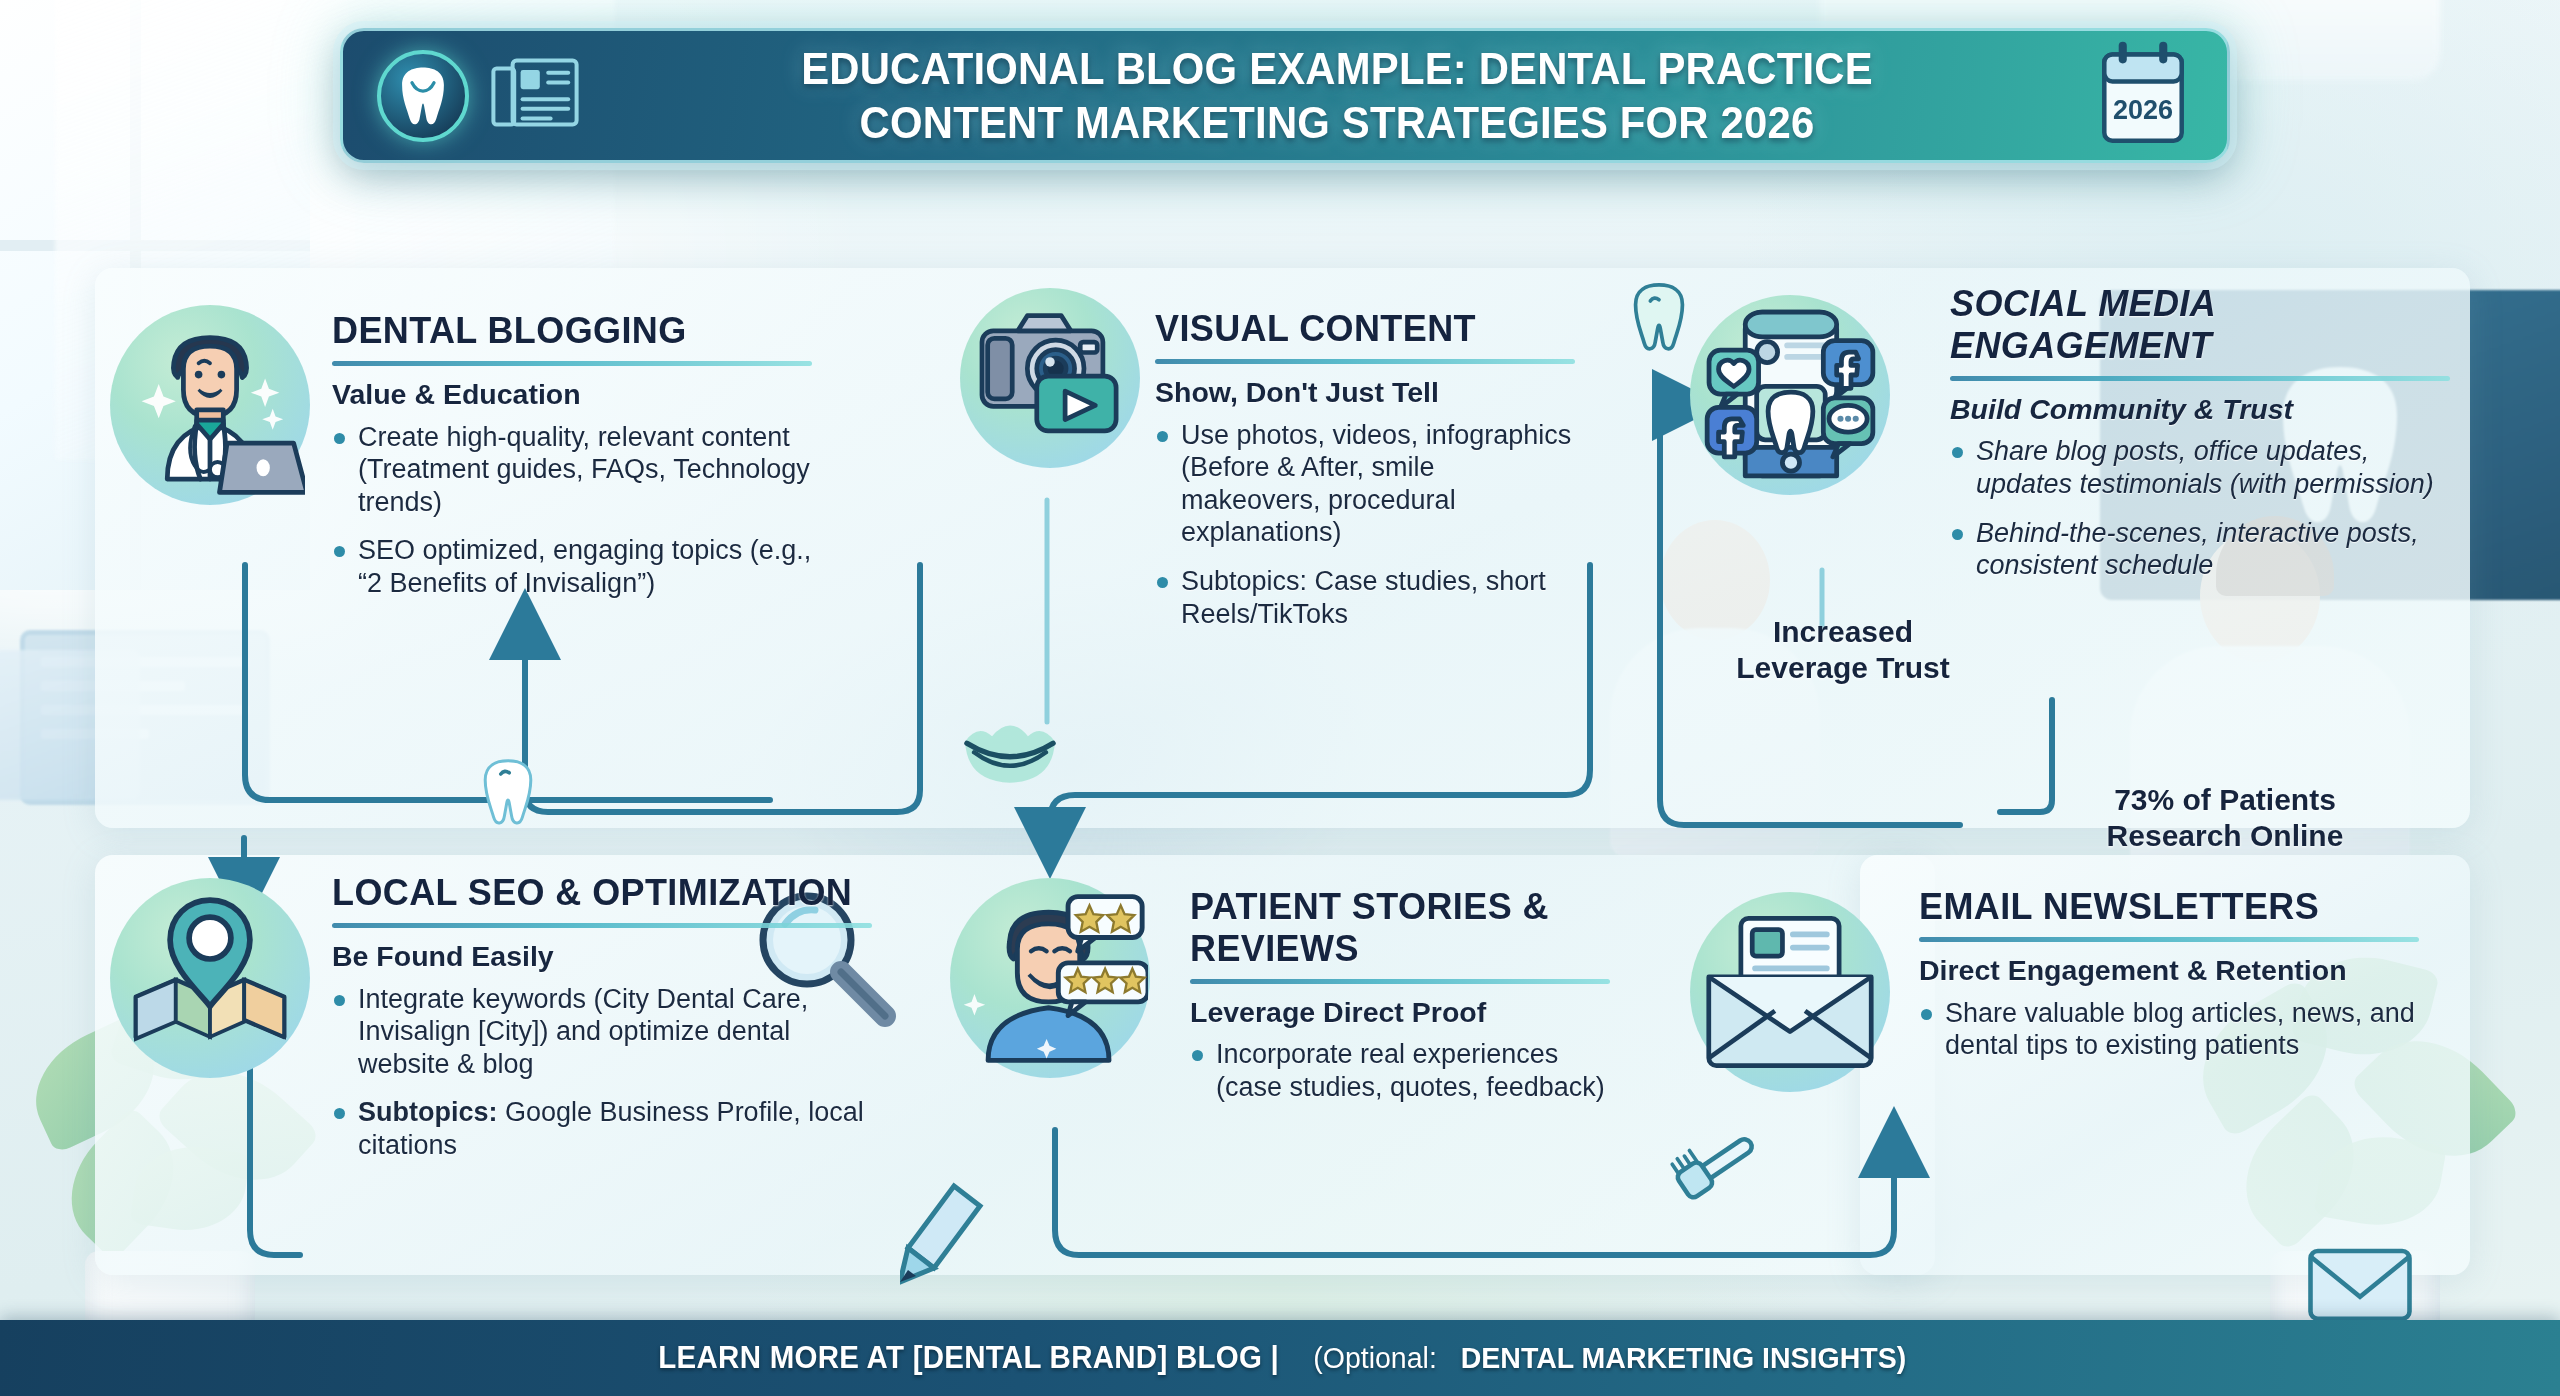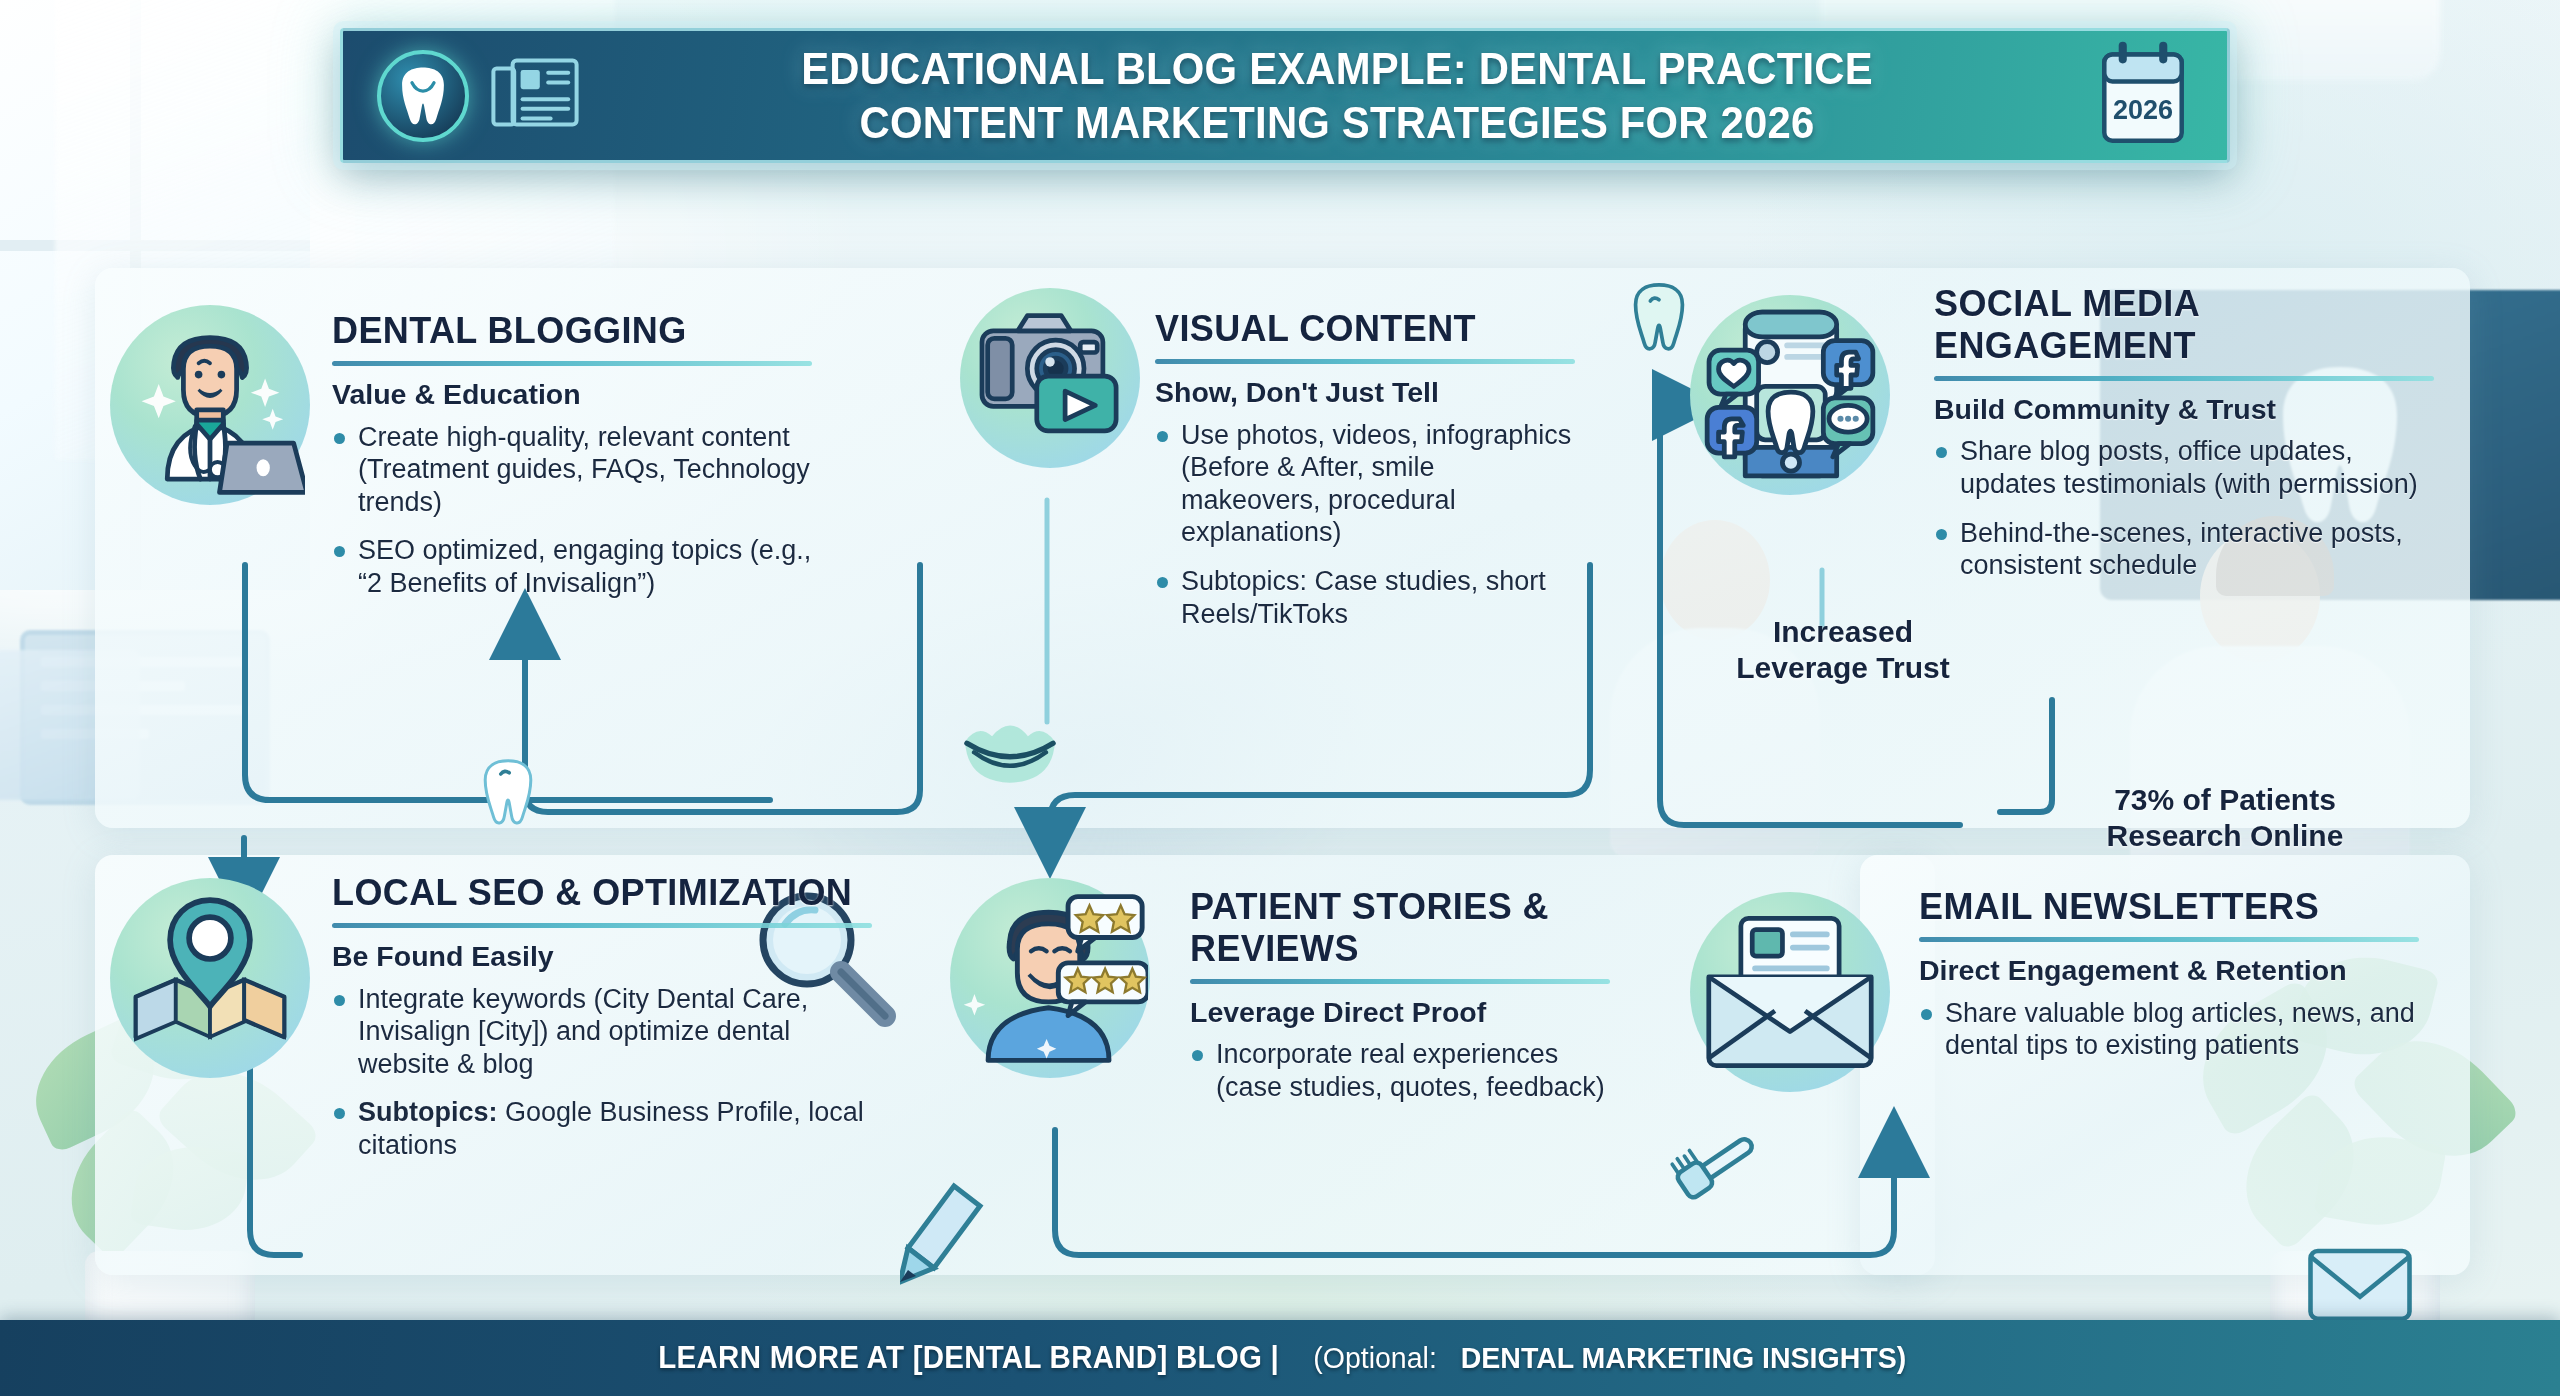--- a/index.html
+++ b/index.html
@@ -98,21 +98,21 @@
   }
   .blobbody{
     position:absolute; border-radius: 90px 90px 18px 18px;
     opacity:.9; filter: blur(.8px);
   }
 
   
   #header {
     position:absolute; left:340px; top:28px; width:1890px; height:135px; z-index:6;
     background: linear-gradient(100deg,#1c4c6e 0%, #216682 32%, #2b8b97 66%, #38b7a6 100%);
-    border-radius: 4px;
+    border-radius: 24px;
     border: 3px solid rgba(168,228,235,.85);
     box-shadow: 0 0 0 7px rgba(207,240,246,.45), 0 12px 38px rgba(25,70,95,.35),
                 0 0 60px 10px rgba(120,225,215,.28);
     display:flex; align-items:center; padding: 0 34px;
   }
   .hdr-badge{
     width:92px;height:92px;border-radius:50%;flex:0 0 auto;
     background: radial-gradient(circle at 34% 30%, #2f8fb0, #17405c 78%);
     border:4px solid #5fd8cf;
     display:flex;align-items:center;justify-content:center;
@@ -190,21 +190,21 @@
   #card-blogging  { left:110px;  top:295px; width:700px; }
   #card-blogging  .ic { left:0; top:10px; }
   #card-blogging  .txt{ left:222px; top:15px; width:480px; }
 
   #card-visual    { left:960px;  top:288px; width:620px; }
   #card-visual    .ic { left:0; top:0; width:180px;height:180px;}
   #card-visual    .txt{ left:195px; top:20px; width:420px; }
 
   #card-social    { left:1690px; top:275px; width:780px; }
   #card-social    .ic { left:0; top:20px; }
-  #card-social    .txt{ left:244px; top:8px; width:500px; }
+  #card-social    .txt{ left:260px; top:8px; width:500px;font-style:italic; }
 
   #card-seo       { left:110px;  top:858px; width:760px; }
   #card-seo       .ic { left:0; top:20px; }
   #card-seo       .txt{ left:222px; top:14px; width:540px; }
 
   #card-stories   { left:950px;  top:868px; width:650px; }
   #card-stories   .ic { left:0; top:10px; }
   #card-stories   .txt{ left:240px; top:18px; width:420px; }
 
   #card-email     { left:1690px; top:868px; width:780px; }

